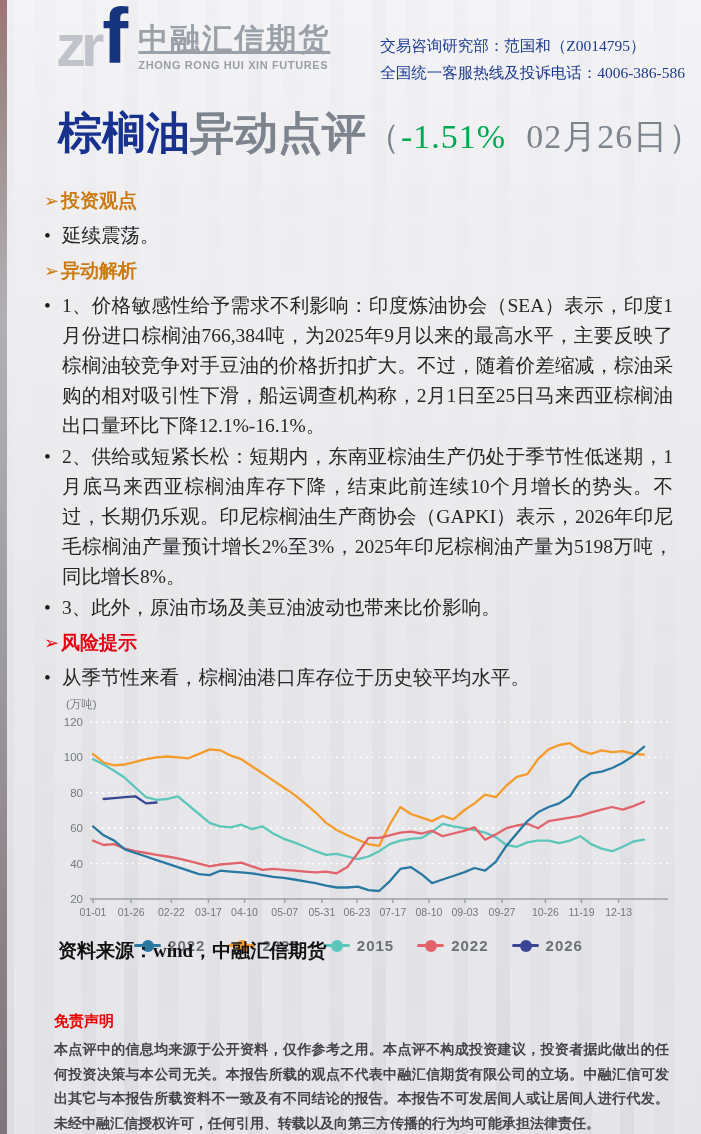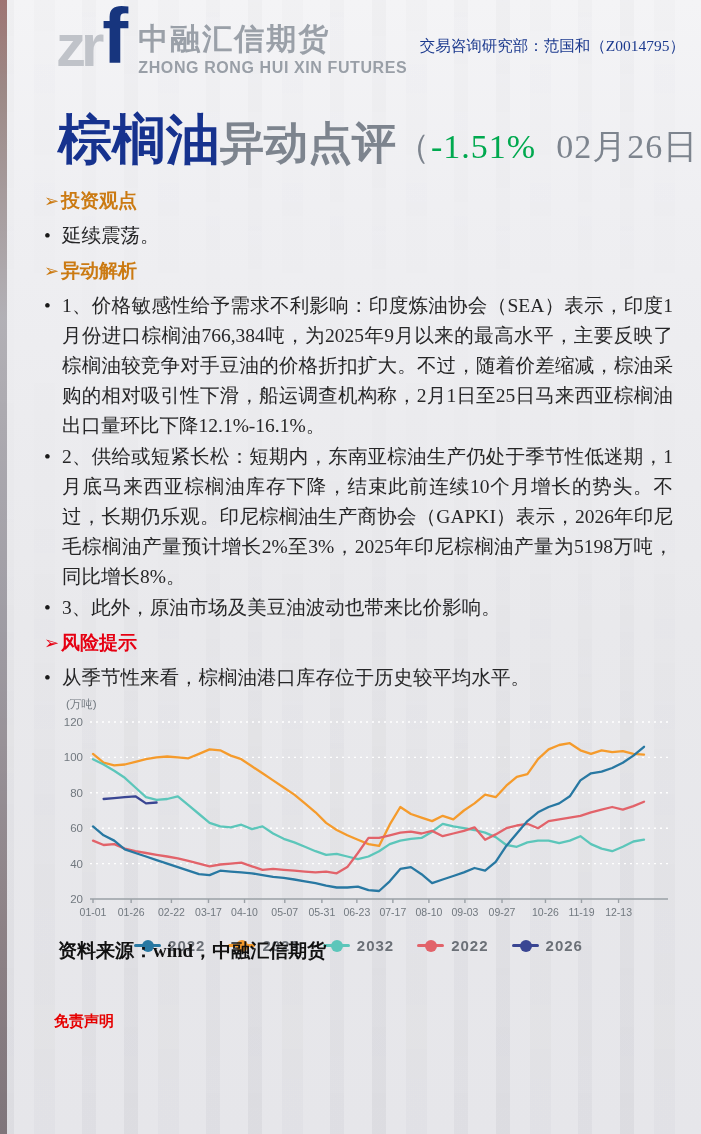--- a/index.html
+++ b/index.html
@@ -29,27 +29,27 @@
     opacity:.62;
   }
 
   
   header{ position:absolute; top:14px; left:56px; right:16px; display:flex; }
   .logo{ display:flex; align-items:flex-start; }
   .logo-mark{ font-family:"Liberation Sans","DejaVu Sans",sans-serif; font-weight:700; display:flex; }
   .logo-mark .zr{ font-size:60px; line-height:64px; color:#c0c3c9; letter-spacing:-5px; }
   .logo-mark .f{ font-size:78px; line-height:64px; color:#17357e; margin-left:3px; margin-top:-10px; }
   .logo-text{ margin-left:10px; font-family:"Liberation Sans","DejaVu Sans",sans-serif; padding-top:8px;}
-  .logo-text .cn{ font-size:30px; font-weight:700; color:#9aa0a8; letter-spacing:2px; line-height:34px;}
-  .logo-text .en{ font-size:16px; font-weight:700; color:#999fa7; letter-spacing:.6px; margin-top:3px;}
+  .logo-text .cn{ font-size:30px; font-weight:700; color:#9aa0a8; letter-spacing:2px; line-height:34px;text-decoration:underline;}
+  .logo-text .en{ font-size:11px; font-weight:700; color:#999fa7; letter-spacing:.6px; margin-top:3px;}
   .contact{ margin-left:auto; padding-top:18px; color:#1c3a8e; font-weight:400; font-size:15.5px; line-height:27px; white-space:nowrap;}
 
   
   .title{ position:absolute; top:104px; left:58px; white-space:nowrap; font-weight:400; }
-  .title .t-product{ font-size:54px; font-weight:700; color:#16328e; }
+  .title .t-product{ font-size:44px; font-weight:700; color:#16328e; }
   .title .t-suffix{ font-size:44px; font-weight:700; color:#7d848e; }
   .title .t-paren{ font-size:34px; color:#7d848e; letter-spacing:1px; }
   .title .t-green{ color:#00a94f; }
   .title .t-date{ margin-left:20px; }
 
   
   .content{ position:absolute; top:181px; left:44px; right:28px; color:#262627; font-size:19.5px; line-height:30px; }
   .sec-head{ font-family:"Liberation Sans","DejaVu Sans",sans-serif; font-weight:700; font-size:19px; line-height:36px; margin:2px 0 2px 0; }
   .sec-head .arrow{ font-size:18px; margin-right:2px; }
   .sec-head.orange, .sec-head.orange .arrow{ color:#cb7a12; }
@@ -92,20 +92,21 @@
         <span class="zr">zr</span>
         <span class="f">f</span>
       </div>
       <div class="logo-text">
         <div class="cn">中融汇信期货</div>
         <div class="en">ZHONG RONG HUI XIN FUTURES</div>
       </div>
     </div>
     <div class="contact">
       <div>交易咨询研究部：范国和（Z0014795）</div>
+      <div>全国统一客服热线及投诉电话：4006-386-586</div>
     </div>
   </header>
 
   <h1 class="title"><span class="t-product">棕榈油</span><span class="t-suffix">异动点评</span><span class="t-paren">（</span><span class="t-paren t-green">-1.51%</span><span class="t-paren t-date">02月26日</span><span class="t-paren">）</span></h1>
 
   <div class="content">
     <div class="sec-head orange">
       <span class="arrow">➢</span><span>投资观点</span>
     </div>
     <div class="bullet">
@@ -199,35 +200,36 @@
         <div class="lg-item">
           <span class="lg-mark" style="background: rgb(245, 155, 44);">
             <span class="lg-dot" style="background: rgb(245, 155, 44);"></span>
           </span>
           <span class="lg-txt">2023</span>
         </div>
         <div class="lg-item">
           <span class="lg-mark" style="background: rgb(92, 198, 186);">
             <span class="lg-dot" style="background: rgb(92, 198, 186);"></span>
           </span>
-          <span class="lg-txt">2032</span>
+          <span class="lg-txt">2015</span>
         </div>
         <div class="lg-item">
           <span class="lg-mark" style="background: rgb(226, 99, 106);">
             <span class="lg-dot" style="background: rgb(226, 99, 106);"></span>
           </span>
           <span class="lg-txt">2022</span>
         </div>
         <div class="lg-item">
           <span class="lg-mark" style="background: rgb(58, 70, 147);">
             <span class="lg-dot" style="background: rgb(58, 70, 147);"></span>
           </span>
           <span class="lg-txt">2026</span>
         </div>
       </div>
   </figure>
 
   <div class="source">资料来源：wind，中融汇信期货</div>
 
   <div class="disclaimer">
     <div class="disc-head">免责声明</div>
+    <p class="disc-body">本点评中的信息均来源于公开资料，仅作参考之用。本点评不构成投资建议，投资者据此做出的任何投资决策与本公司无关。本报告所载的观点不代表中融汇信期货有限公司的立场。中融汇信可发出其它与本报告所载资料不一致及有不同结论的报告。本报告不可发居间人或让居间人进行代发。未经中融汇信授权许可，任何引用、转载以及向第三方传播的行为均可能承担法律责任。</p>
   </div>
 </div>
 
 </body></html>

